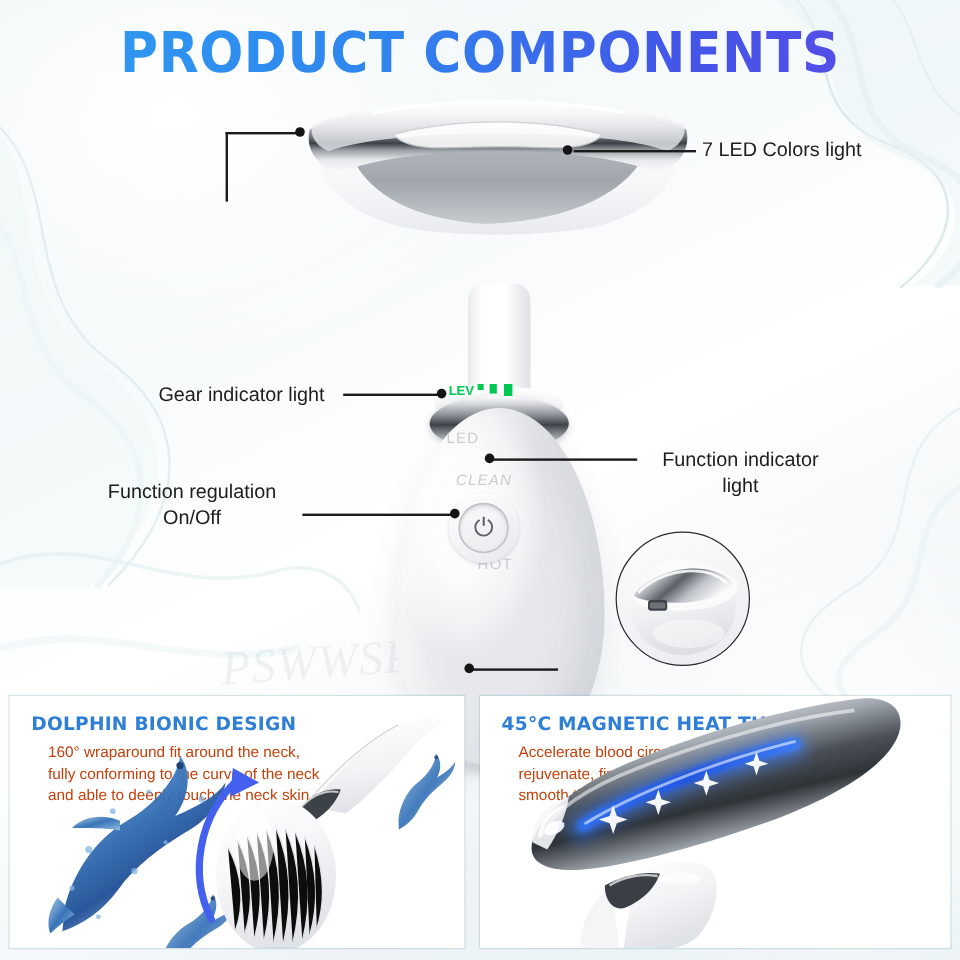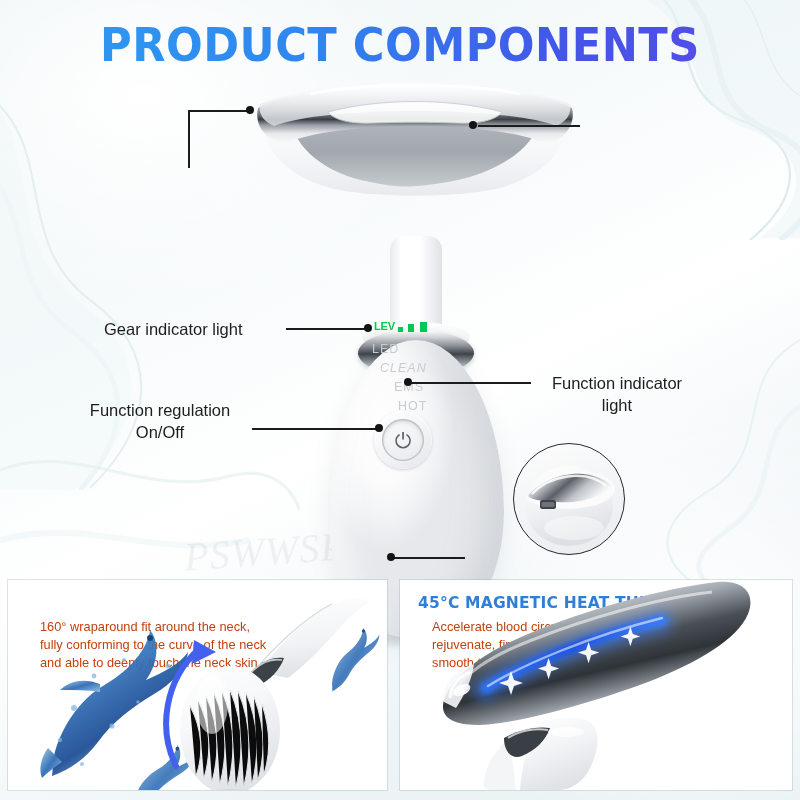--- a/index.html
+++ b/index.html
@@ -77,30 +77,30 @@
     position:absolute;left:108px;top:252px;width:116px;height:46px;
     border-radius:50%;
     background:linear-gradient(180deg,#fdfdfd 0%,#d6d9dd 14%,#8e9399 34%,#3f444a 52%,#8d9298 70%,#d9dcdf 88%,#fbfbfc 100%);
     box-shadow:0 2px 5px rgba(90,96,104,.28);
   }
   .collar-top{
     position:absolute;left:112px;top:244px;width:108px;height:30px;border-radius:50%;
     background:linear-gradient(180deg,#ffffff 0%,#f2f3f5 55%,#e2e4e8 100%);
   }
   .lev{
-    position:absolute;left:124px;top:242px;display:flex;align-items:flex-end;gap:3px;
+    position:absolute;left:124px;top:242px;display:flex;align-items:flex-start;gap:3px;
   }
   .lev-text{font-size:11px;font-weight:bold;color:#00c853;letter-spacing:-.2px;}
   .bar{display:inline-block;background:#00c853;}
   .bar.b1{width:5px;height:5px;}
   .bar.b2{width:6px;height:8px;margin-left:2px;}
   .bar.b3{width:7px;height:10px;margin-left:3px;}
   .fn-list{position:absolute;left:122px;top:262px;}
   .fn-list div{
-    font-size:12.5px;color:#c9cccf;letter-spacing:1px;line-height:1.52;
+    font-size:12.5px;color:#c9cccf;letter-spacing:1px;line-height:1.52;margin-top:16px;
   }
   .fn-list div:nth-child(1){margin-left:0px;}
   .fn-list div:nth-child(2){margin-left:8px;font-style:italic;}
   .fn-list div:nth-child(3){margin-left:22px;}
   .fn-list div:nth-child(4){margin-left:26px;}
 
   
   .pwr{
     position:absolute;left:124px;top:333px;width:58px;height:58px;border-radius:50%;
     background:linear-gradient(145deg,#ffffff 0%,#f4f5f7 48%,#e4e6ea 100%);
@@ -293,31 +293,33 @@
   <div class="lead h" style="left:252px;top:428px;width:128px;"></div>
   <div class="dot" style="left:375px;top:424px;"></div>
 
   <div class="lead h" style="left:408px;top:382px;width:123px;"></div>
   <div class="dot" style="left:404px;top:378px;"></div>
 
   <div class="lead h" style="left:391px;top:557px;width:74px;"></div>
   <div class="dot" style="left:387px;top:553px;"></div>
 
 
-
-  <div class="callout" style="left:104px;top:318px;width:180px;">Gear indicator light</div>
+  <div class="callout" style="left:585px;top:114px;width:210px;">7 LED Colors  light</div>
+
+  <div class="callout" style="left:132px;top:318px;width:180px;">Gear indicator light</div>
 
   <div class="callout c" style="left:537px;top:372px;width:160px;">Function indicator
 light</div>
 
   <div class="callout c" style="left:62px;top:399px;width:196px;">Function regulation
 On/Off</div>
 
 
   <div class="panel" id="panel-left">
+    <div class="p-title">DOLPHIN BIONIC DESIGN</div>
     <div class="p-body">160° wraparound fit around the neck,
 fully conforming to the curve of the neck
 and able to deeply touch the neck skin</div>
 
     <svg width="379" height="210" viewBox="0 0 379 210" style="position:absolute;left:0;top:0;">
       <defs>
         <linearGradient id="dolph" x1="0" y1="0" x2="0.6" y2="1">
           <stop offset="0%" stop-color="#bcd8f2"></stop>
           <stop offset="35%" stop-color="#3f7fc4"></stop>
           <stop offset="70%" stop-color="#1f4f96"></stop>

